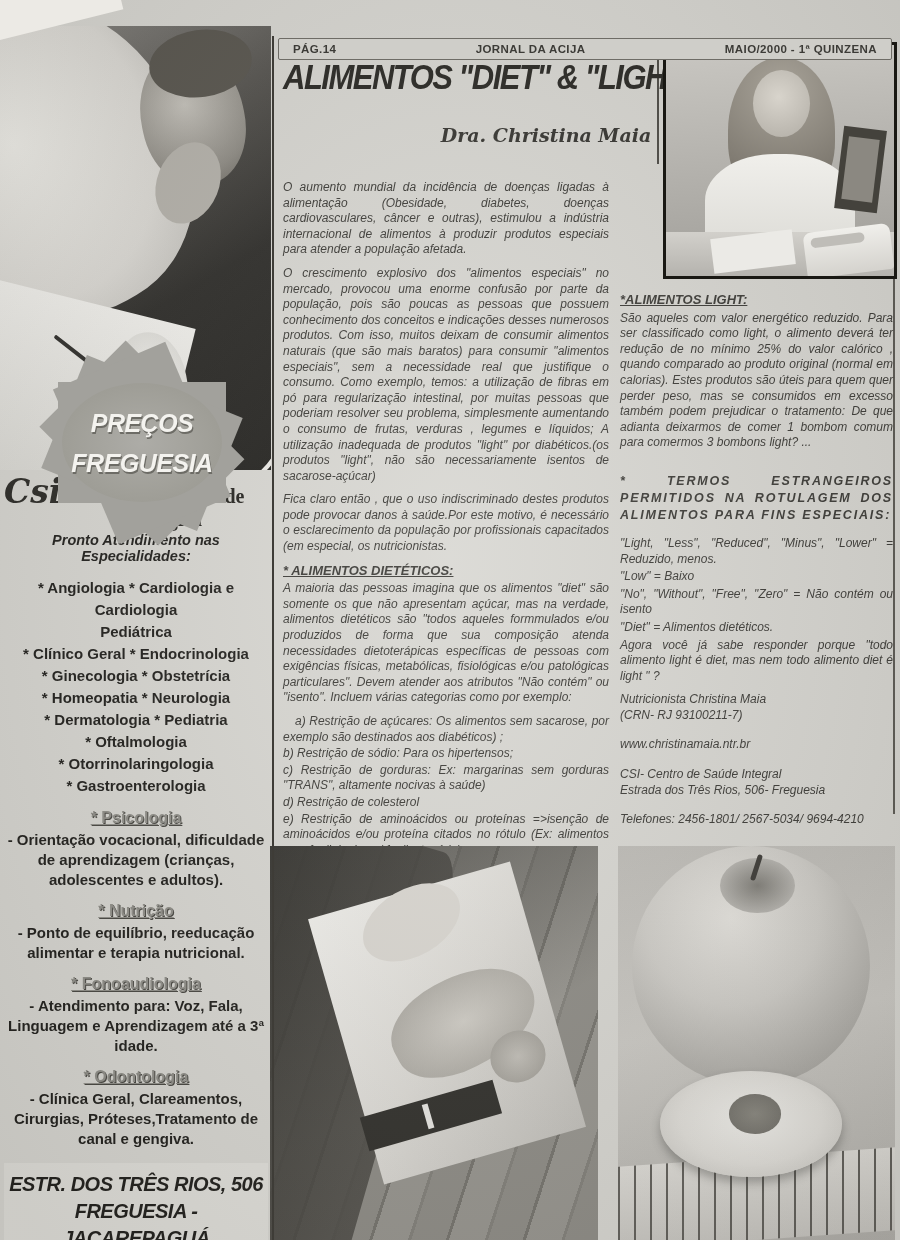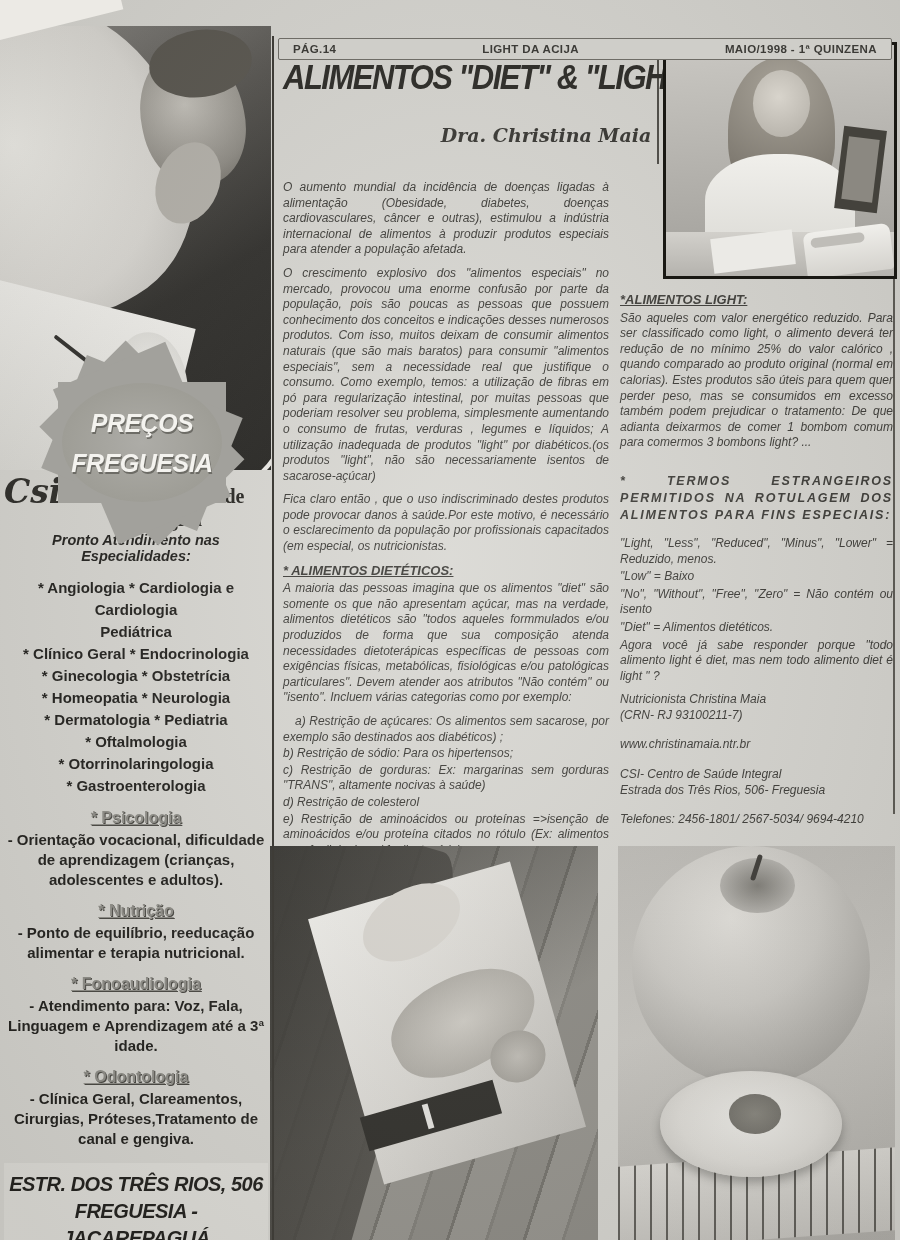--- a/index.html
+++ b/index.html
@@ -147,22 +147,22 @@
 
 <div class="page">
 
   <div class="abs page-curl"></div>
   <div class="abs divider-main"></div>
   <div class="abs rule-title"></div>
   <div class="abs rule-right"></div>
 
   <div class="abs header-bar">
     <span>PÁG.14</span>
-    <span>LIGHT DA ACIJA</span>
-    <span>MAIO/1998 - 1ª QUINZENA</span>
+    <span>JORNAL DA ACIJA</span>
+    <span>MAIO/2000 - 1ª QUINZENA</span>
   </div>
 
   <div class="abs think-photo">
     <div class="tp-shirt"></div>
     <div class="tp-head"></div>
     <div class="tp-hair"></div>
     <div class="tp-hand"></div>
     <div class="tp-paper"></div>
     <div class="tp-pen"></div>
     <div class="tp-mouse"></div>

